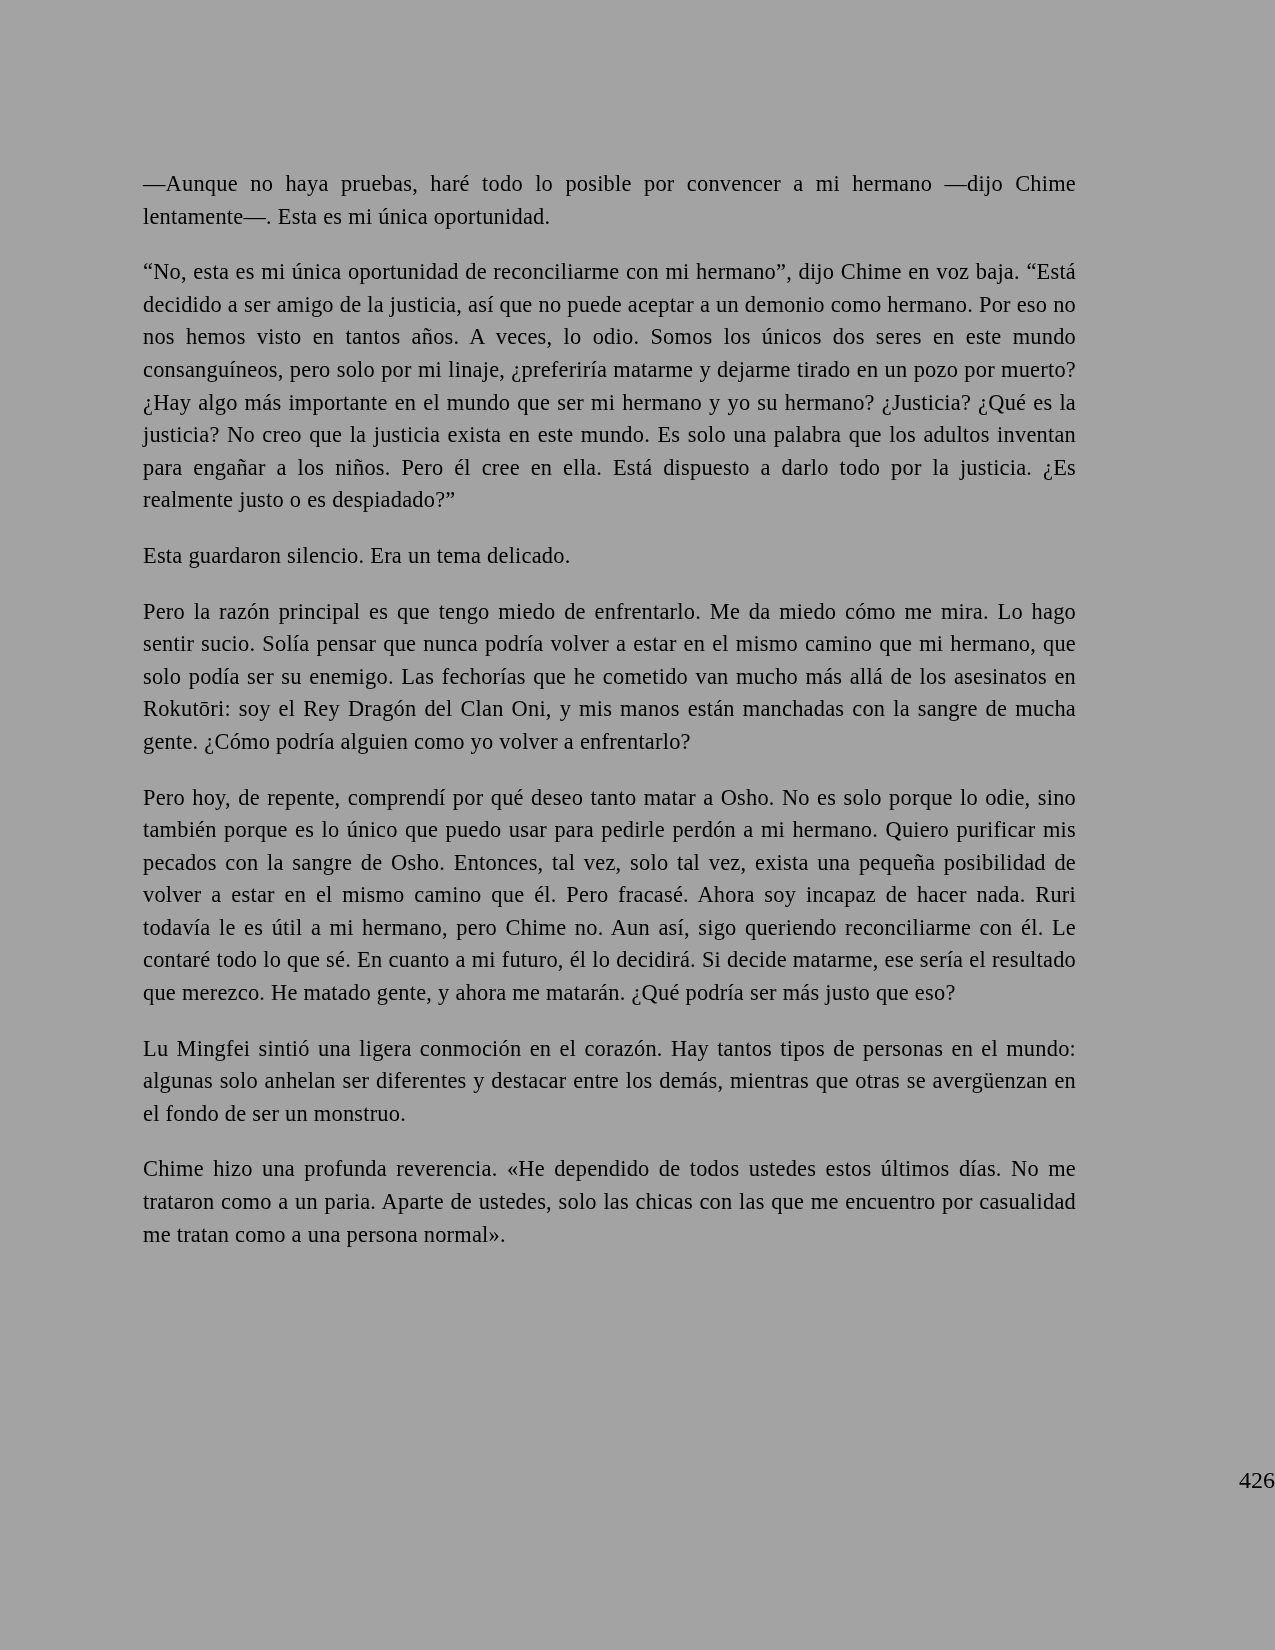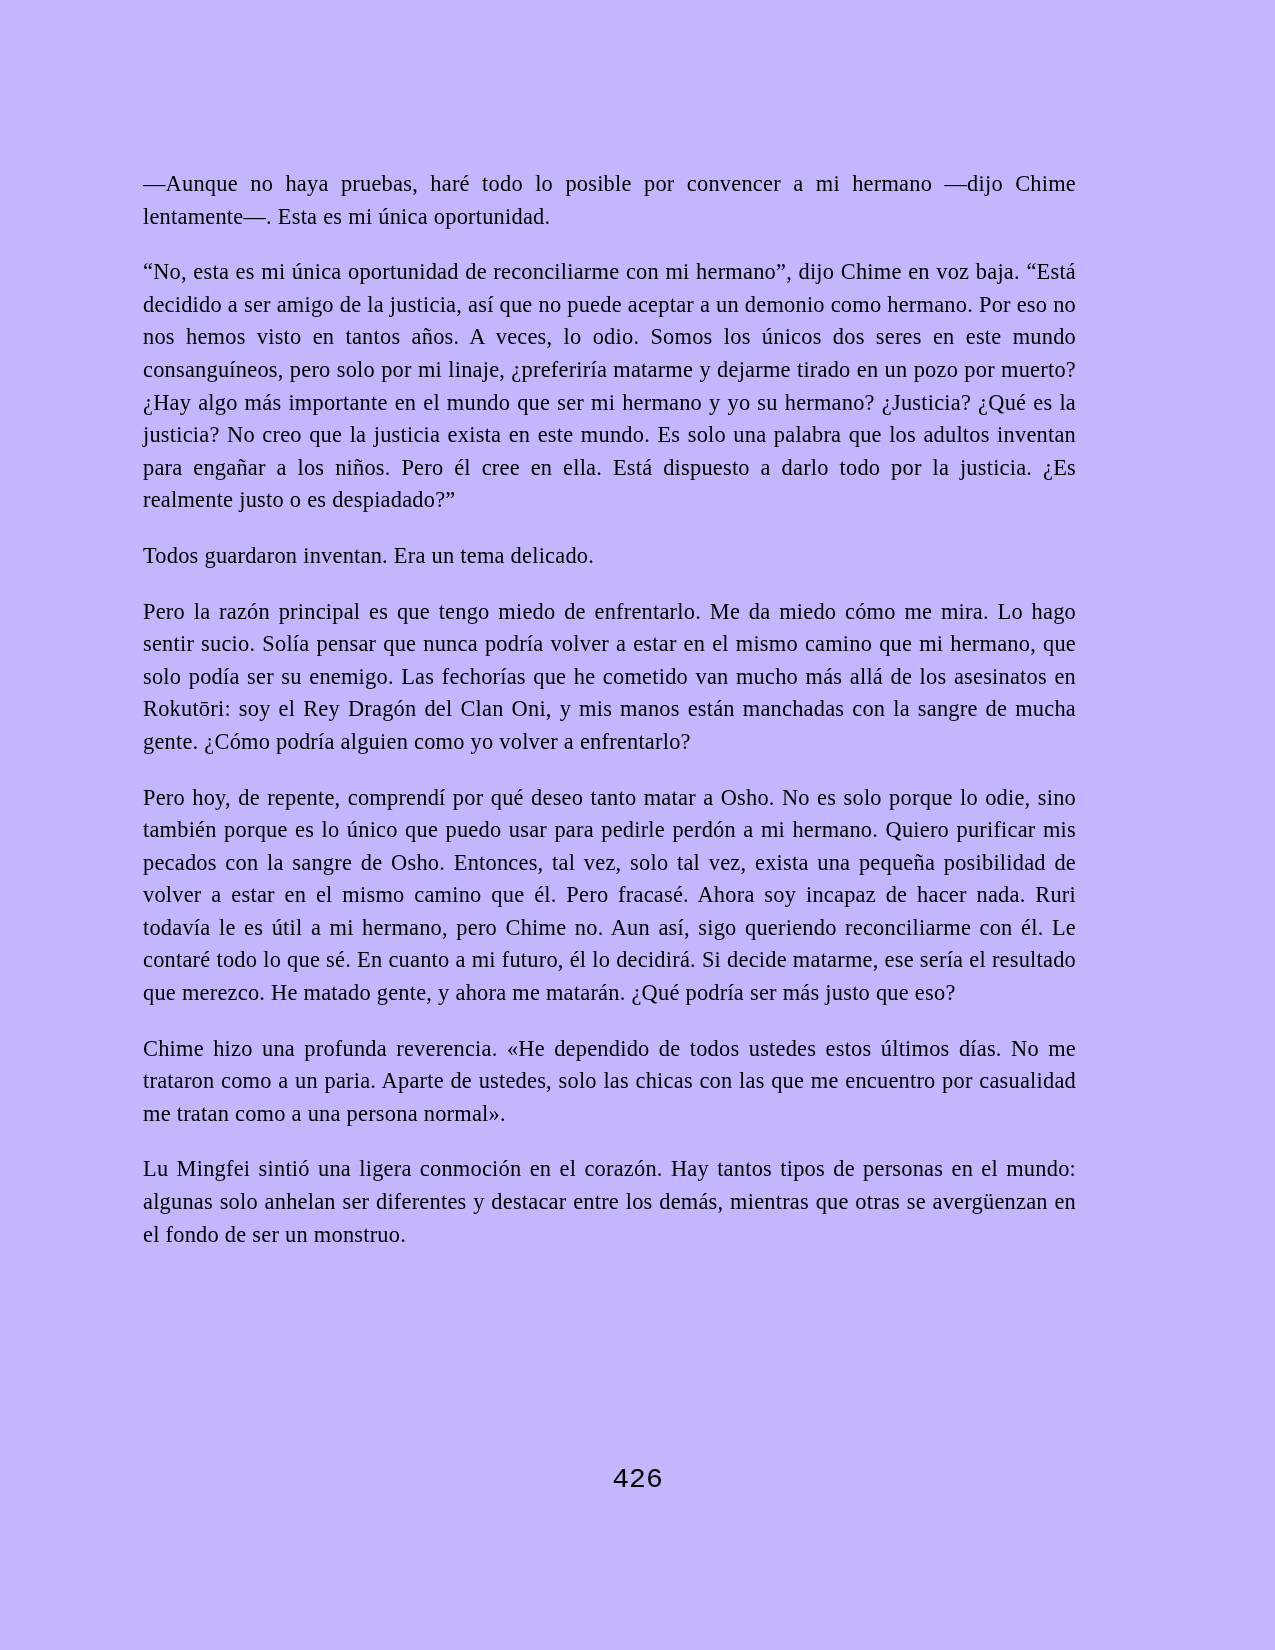--- a/index.html
+++ b/index.html
@@ -15,21 +15,21 @@
     color: #000000;
     overflow: hidden;
   }
 
   .page {
     position: absolute;
     left: 0;
     top: 0;
     width: 1275px;
     height: 1650px;
-    background: #c4b5fd;
+    background: #a3a3a3;
   }
 
   .content {
     position: absolute;
     left: 143px;
     top: 168px;
     width: 933px;
   }
 
   .para {
@@ -47,37 +47,37 @@
   
   .para:last-of-type {
     margin-bottom: 0;
   }
 
   .folio {
     position: absolute;
     left: 0;
     top: 1468px;
     width: 1275px;
-    text-align: center;
-    font-size: 28px;
+    text-align: right;
+    font-size: 24px;
     line-height: 24px;
-    font-family: Liberation Mono, monospace;
+    font-family: Liberation Serif, serif;
     color: #000000;
   }
 </style>
 </head>
 <body>
 
 <div class="page">
 
   <div class="content">
     <p class="para">—Aunque no haya pruebas, haré todo lo posible por convencer a mi hermano —dijo Chime lentamente—. Esta es mi única oportunidad.</p>
     <p class="para">“No, esta es mi única oportunidad de reconciliarme con mi hermano”, dijo Chime en voz baja. “Está decidido a ser amigo de la justicia, así que no puede aceptar a un demonio como hermano. Por eso no nos hemos visto en tantos años. A veces, lo odio. Somos los únicos dos seres en este mundo consanguíneos, pero solo por mi linaje, ¿preferiría matarme y dejarme tirado en un pozo por muerto? ¿Hay algo más importante en el mundo que ser mi hermano y yo su hermano? ¿Justicia? ¿Qué es la justicia? No creo que la justicia exista en este mundo. Es solo una palabra que los adultos inventan para engañar a los niños. Pero él cree en ella. Está dispuesto a darlo todo por la justicia. ¿Es realmente justo o es despiadado?”</p>
-    <p class="para">Todos guardaron inventan. Era un tema delicado.</p>
+    <p class="para">Esta guardaron silencio. Era un tema delicado.</p>
     <p class="para">Pero la razón principal es que tengo miedo de enfrentarlo. Me da miedo cómo me mira. Lo hago sentir sucio. Solía pensar que nunca podría volver a estar en el mismo camino que mi hermano, que solo podía ser su enemigo. Las fechorías que he cometido van mucho más allá de los asesinatos en Rokutōri: soy el Rey Dragón del Clan Oni, y mis manos están manchadas con la sangre de mucha gente. ¿Cómo podría alguien como yo volver a enfrentarlo?</p>
     <p class="para">Pero hoy, de repente, comprendí por qué deseo tanto matar a Osho. No es solo porque lo odie, sino también porque es lo único que puedo usar para pedirle perdón a mi hermano. Quiero purificar mis pecados con la sangre de Osho. Entonces, tal vez, solo tal vez, exista una pequeña posibilidad de volver a estar en el mismo camino que él. Pero fracasé. Ahora soy incapaz de hacer nada. Ruri todavía le es útil a mi hermano, pero Chime no. Aun así, sigo queriendo reconciliarme con él. Le contaré todo lo que sé. En cuanto a mi futuro, él lo decidirá. Si decide matarme, ese sería el resultado que merezco. He matado gente, y ahora me matarán. ¿Qué podría ser más justo que eso?</p>
+    <p class="para">Lu Mingfei sintió una ligera conmoción en el corazón. Hay tantos tipos de personas en el mundo: algunas solo anhelan ser diferentes y destacar entre los demás, mientras que otras se avergüenzan en el fondo de ser un monstruo.</p>
     <p class="para">Chime hizo una profunda reverencia. «He dependido de todos ustedes estos últimos días. No me trataron como a un paria. Aparte de ustedes, solo las chicas con las que me encuentro por casualidad me tratan como a una persona normal».</p>
-    <p class="para">Lu Mingfei sintió una ligera conmoción en el corazón. Hay tantos tipos de personas en el mundo: algunas solo anhelan ser diferentes y destacar entre los demás, mientras que otras se avergüenzan en el fondo de ser un monstruo.</p>
   </div>
 
   <div class="folio">426</div>
 
 </div>
 
 </body></html>

